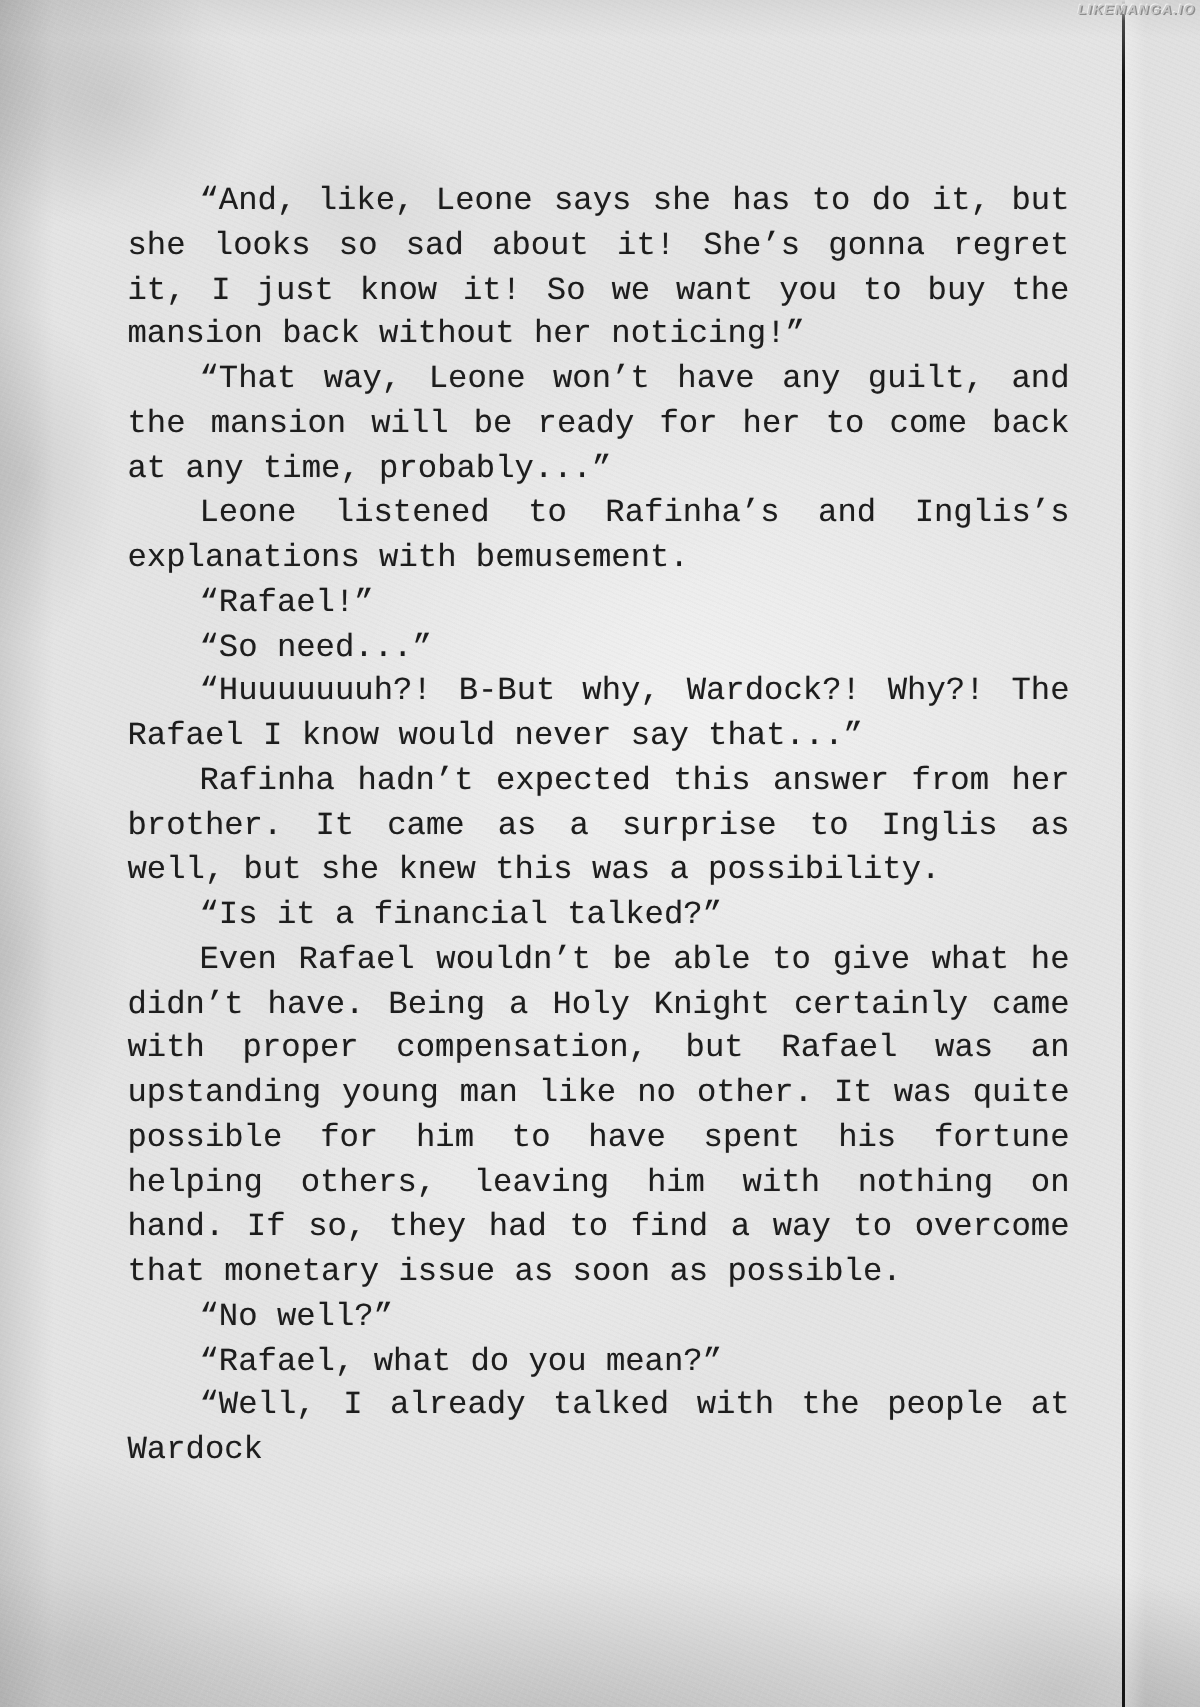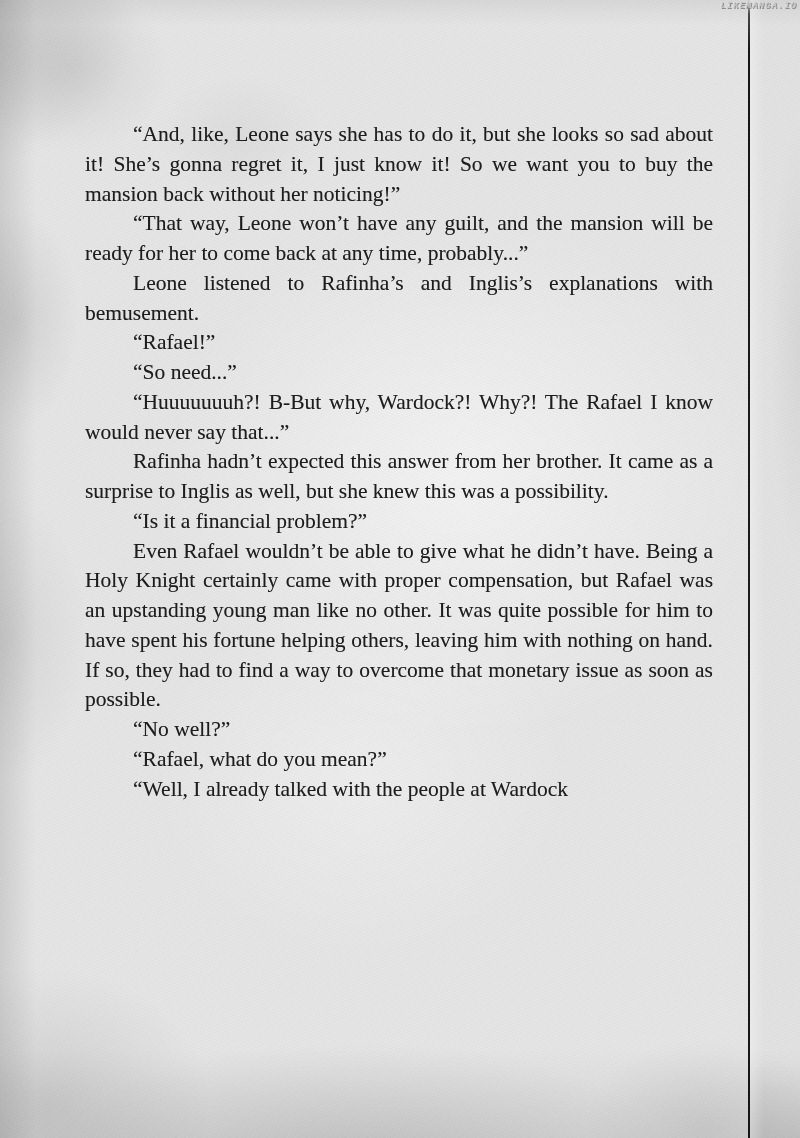--- a/index.html
+++ b/index.html
@@ -56,57 +56,58 @@
   .edge-strip{
     position:absolute;top:0;left:750px;width:50px;height:1138px;
     background:
       linear-gradient(to right, rgba(255,255,255,0.30), rgba(255,255,255,0) 14px),
       radial-gradient(ellipse 40px 300px at 100% 30%, rgba(0,0,0,0.05), rgba(0,0,0,0) 75%),
       linear-gradient(to top, rgba(0,0,0,0.07), rgba(0,0,0,0) 80px),
       rgba(0,0,0,0.012);
   }
   .watermark{
     position:absolute;top:1px;right:3px;
-    font-family:Liberation Mono, monospace;
+    font-family:Liberation Sans, sans-serif;
     font-style:italic;
     font-size:9px;
     font-weight:bold;
     letter-spacing:1px;
     color:var(--wm);
     text-shadow:1px 1px 0 #8d8d8d, -0.5px -0.5px 0 #efefef;
   }
   .text-block{
     position:absolute;left:85px;top:120px;width:628px;
     color:var(--ink);
   }
   .text-block p{
     margin:0;
     font-size:21.5px;
     line-height:29.75px;
     text-align:justify;
     text-indent:48px;
     text-shadow:0 0 0.5px rgba(20,20,20,0.35);
+    font-family:Liberation Mono, monospace;
   }
 </style>
 </head>
 <body>
 
 <div class="paper"></div>
 
 <div class="spine-line"></div>
 <div class="edge-strip"></div>
 
 <div class="watermark">LIKEMANGA.IO</div>
 
 <div class="text-block">
   <p>“And, like, Leone says she has to do it, but she looks so sad about it! She’s gonna regret it, I just know it! So we want you to buy the mansion back without her noticing!”</p>
   <p>“That way, Leone won’t have any guilt, and the mansion will be ready for her to come back at any time, probably...”</p>
   <p>Leone listened to Rafinha’s and Inglis’s explanations with bemusement.</p>
   <p>“Rafael!”</p>
   <p>“So need...”</p>
   <p>“Huuuuuuuh?! B-But why, Wardock?! Why?! The Rafael I know would never say that...”</p>
   <p>Rafinha hadn’t expected this answer from her brother. It came as a surprise to Inglis as well, but she knew this was a possibility.</p>
-  <p>“Is it a financial problem?”</p>
+  <p>“Is it a financial talked?”</p>
   <p>Even Rafael wouldn’t be able to give what he didn’t have. Being a Holy Knight certainly came with proper compensation, but Rafael was an upstanding young man like no other. It was quite possible for him to have spent his fortune helping others, leaving him with nothing on hand. If so, they had to find a way to overcome that monetary issue as soon as possible.</p>
   <p>“No well?”</p>
   <p>“Rafael, what do you mean?”</p>
   <p>“Well, I already talked with the people at Wardock</p>
 </div>
 
 </body></html>

